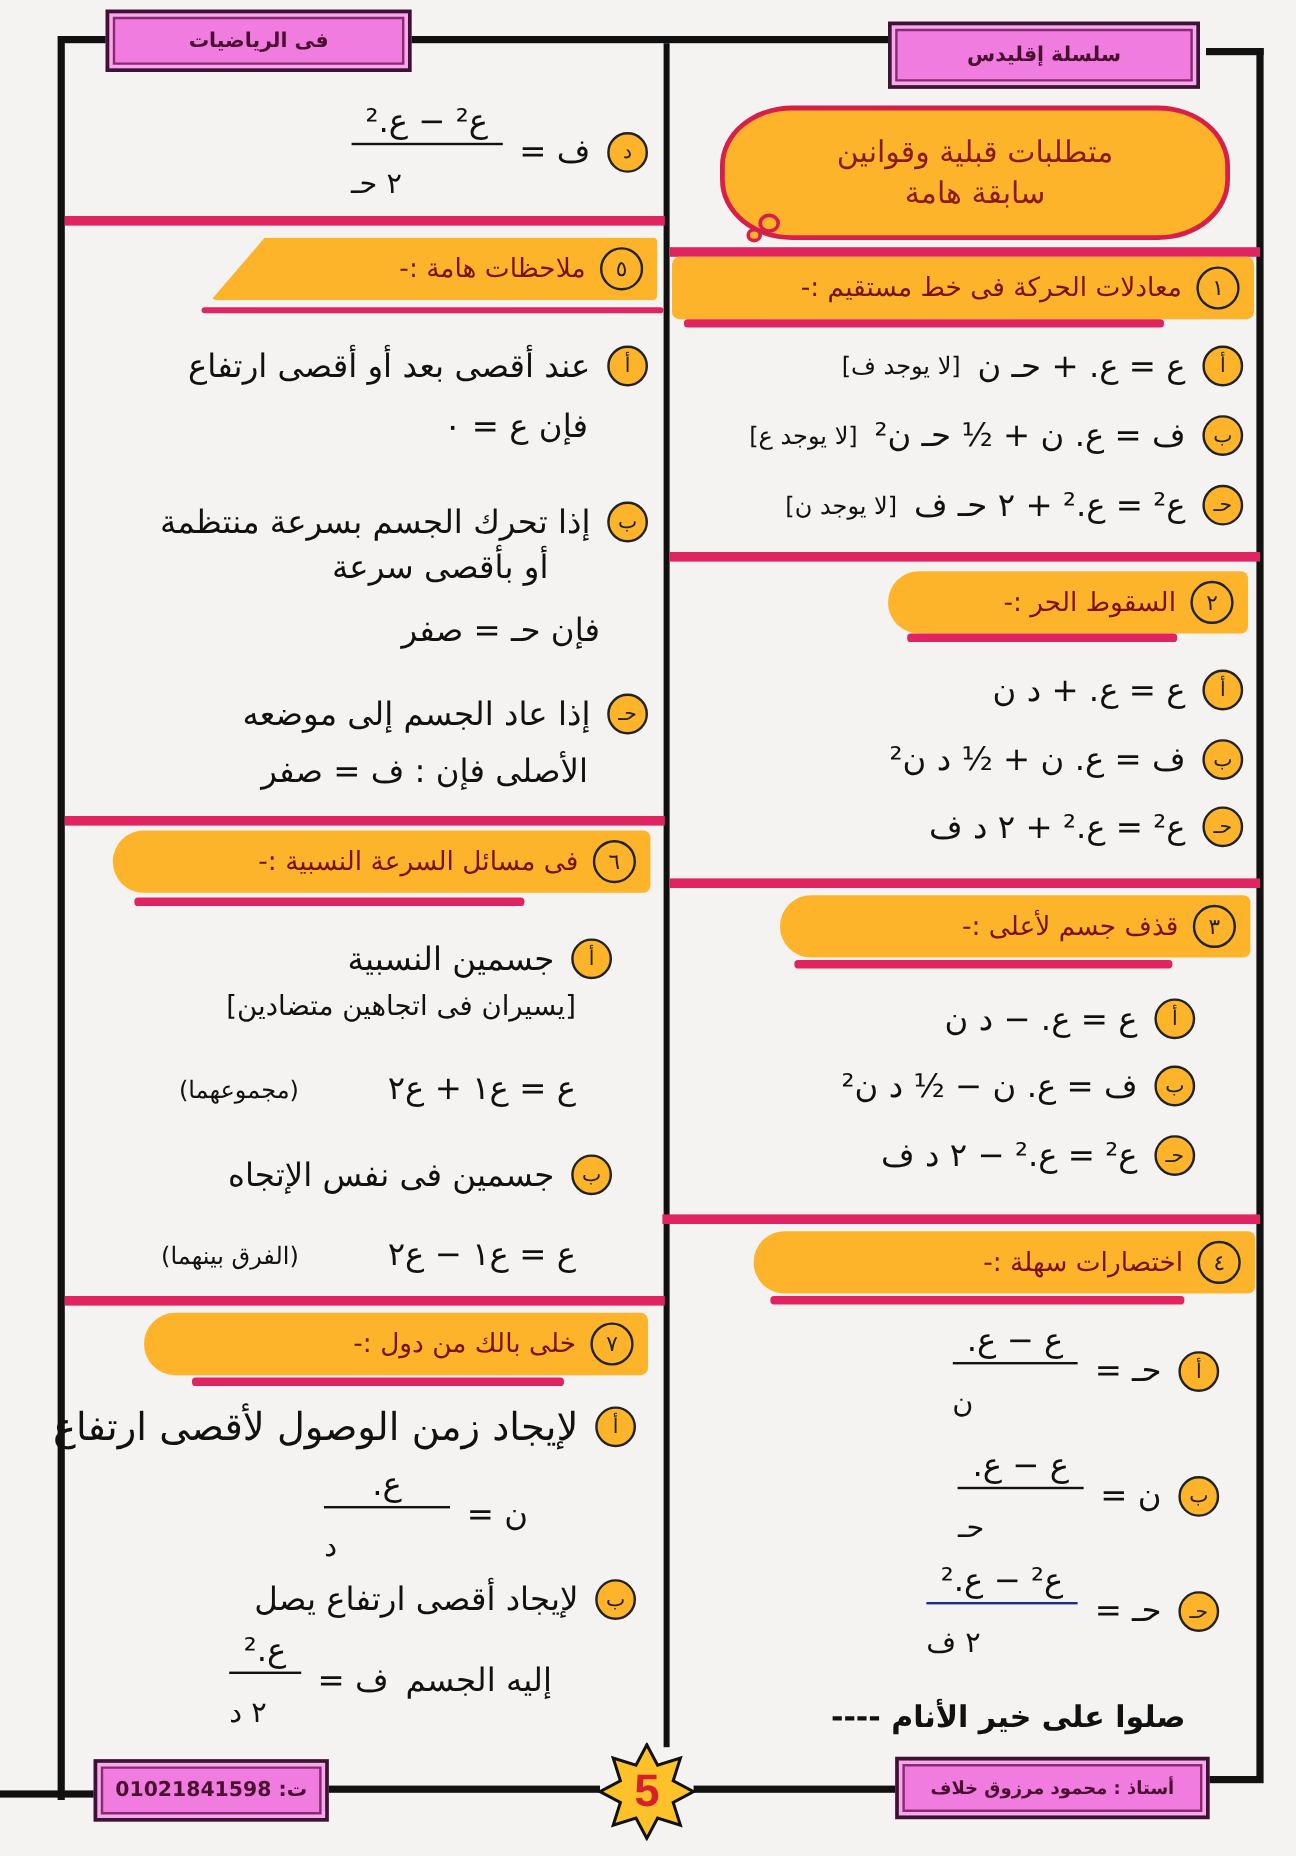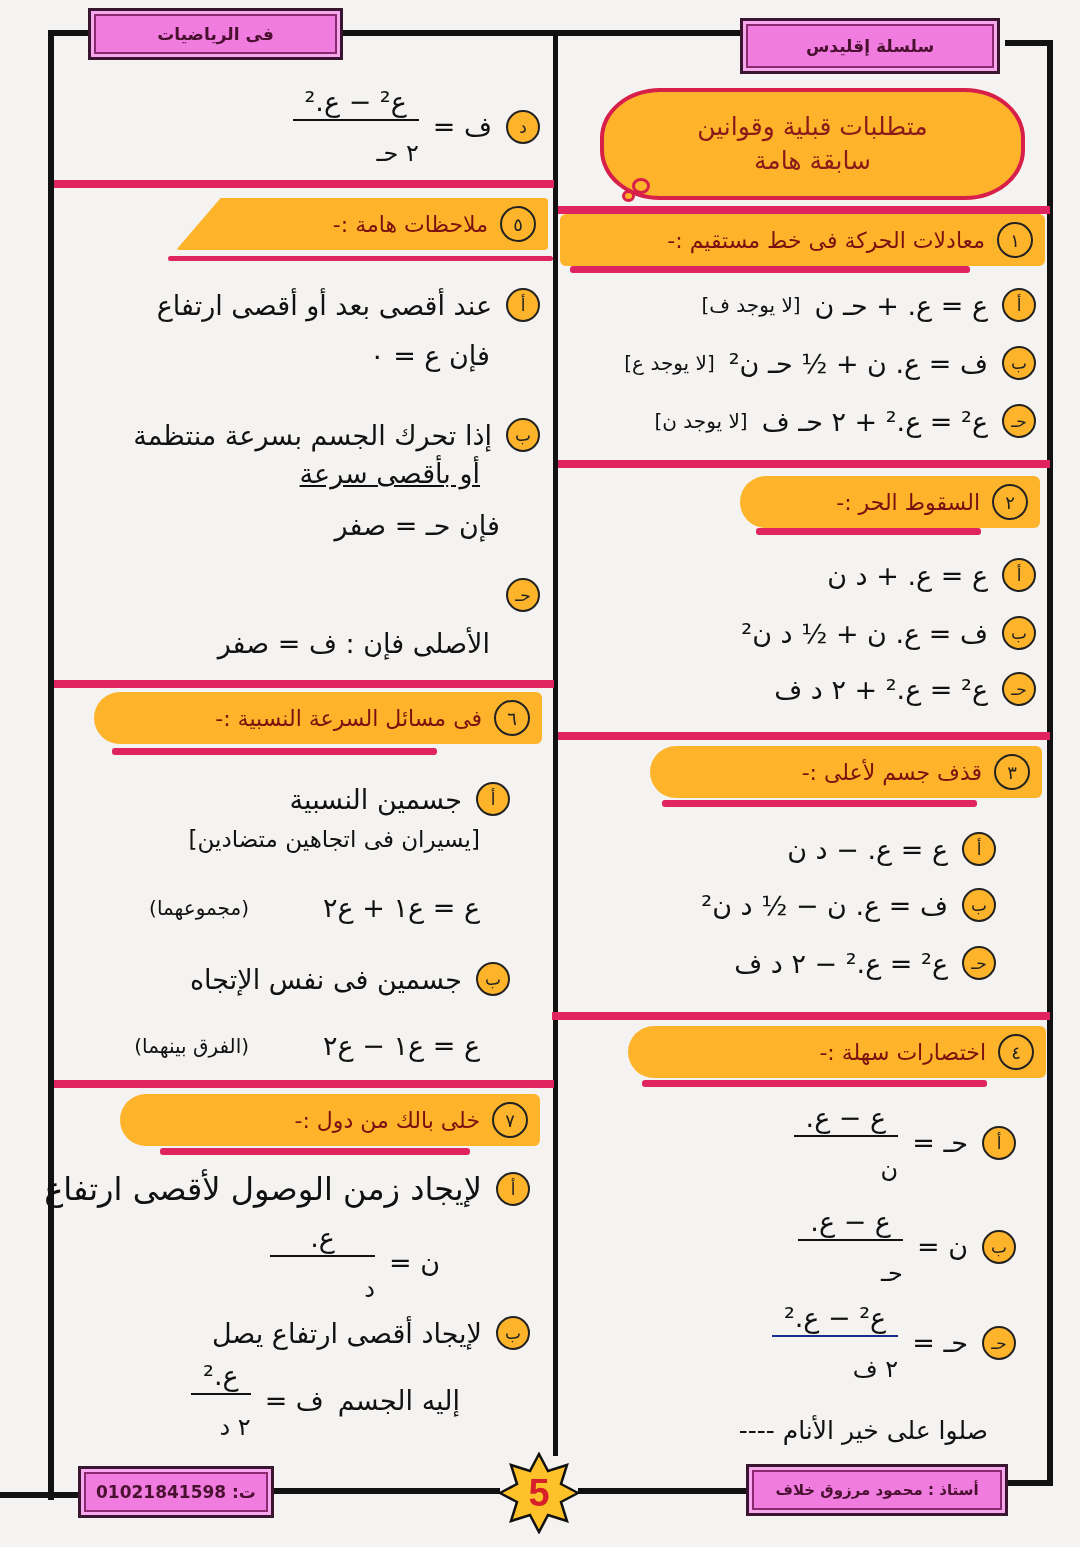--- a/index.html
+++ b/index.html
@@ -35,21 +35,21 @@
   .divider { position: absolute; height: 8px; background: #e0245f; }
 
   .bullet {
     width: 34px; height: 34px; border: 2.5px solid #222; border-radius: 50%;
     background: #fdb42a; display: flex; align-items: center; justify-content: center;
     font-size: 17px; color: #222; flex: none;
   }
   .row { position: absolute; display: flex; align-items: center; gap: 14px; font-size: 27px; color: #111; white-space: nowrap; }
   .row .note { font-size: 20px; }
   .text-line { position: absolute; font-size: 27px; white-space: nowrap; color: #111; }
-  .fraction { display: inline-flex; flex-direction: column; align-items: flex-start; vertical-align: middle; }
+  .fraction { display: inline-flex; flex-direction: column; align-items: flex-end; vertical-align: middle; }
   .fraction .num-part { padding: 0 12px 2px; border-bottom: 2.5px solid #111; font-size: 27px; }
   .fraction .den-part { font-size: 24px; padding-top: 2px; margin-top: 16px; }
   .fraction.blue .num-part { border-bottom-color: #1b2d8c; }
 
   .star {
     position: absolute; left: 498px; top: 1452px; width: 82px; height: 82px;
     display: flex; align-items: center; justify-content: center;
   }
   .star svg { position: absolute; left: 0; top: 0; }
   .star span { position: relative; font-size: 38px; font-weight: bold; color: #d8202a; font-family: "Liberation Sans", sans-serif; direction: ltr; }
@@ -169,21 +169,21 @@
   </span>
 </div>
 <div class="row" style="right:64px; top:1302px;">
   <span class="bullet">حـ</span>
   <span>حـ =</span>
   <span class="fraction blue">
     <span class="num-part">ع² − ع.²</span>
     <span class="den-part">٢ ف</span>
   </span>
 </div>
-<div class="text-line" style="right:92px; top:1416px; font-size:25px;">صلوا على خير الأنام ----</div>
+<div class="text-line" style="right:92px; top:1416px; font-size:25px;font-weight:bold;">صلوا على خير الأنام ----</div>
 
 <div class="row" style="right:540px; top:86px;">
   <span class="bullet">د</span>
   <span>ف =</span>
   <span class="fraction">
     <span class="num-part">ع² − ع.²</span>
     <span class="den-part">٢ حـ</span>
   </span>
 </div>
 
@@ -197,25 +197,26 @@
 <div class="row" style="right:540px; top:288px;">
   <span class="bullet">أ</span>
   <span>عند أقصى بعد أو أقصى ارتفاع</span>
 </div>
 <div class="text-line" style="right:590px; top:340px;">فإن ع = ٠</div>
 
 <div class="row" style="right:540px; top:418px;">
   <span class="bullet">ب</span>
   <span>إذا تحرك الجسم بسرعة منتظمة</span>
 </div>
-<div class="text-line" style="right:600px; top:458px;text-decoration:underline;">أو بأقصى سرعة</div>
+<div class="text-line" style="right:623px; top:458px;">أو بأقصى سرعة</div>
 <div class="text-line" style="right:580px; top:510px;">فإن حـ = صفر</div>
 
 <div class="row" style="right:540px; top:578px;">
   <span class="bullet">حـ</span>
+  <span>إذا عاد الجسم إلى موضعه</span>
 </div>
 <div class="text-line" style="right:590px; top:628px;">الأصلى فإن : ف = صفر</div>
 
 <div class="divider" style="left:54px; top:680px; width:500px;"></div>
 <div class="section-title" style="left:94px; top:692px; width:448px;">
   <span class="num">٦</span>
   <span>فى مسائل السرعة النسبية :-</span>
 </div>
 <div class="pink-bar" style="left:112px; top:748px; width:325px;"></div>
 

